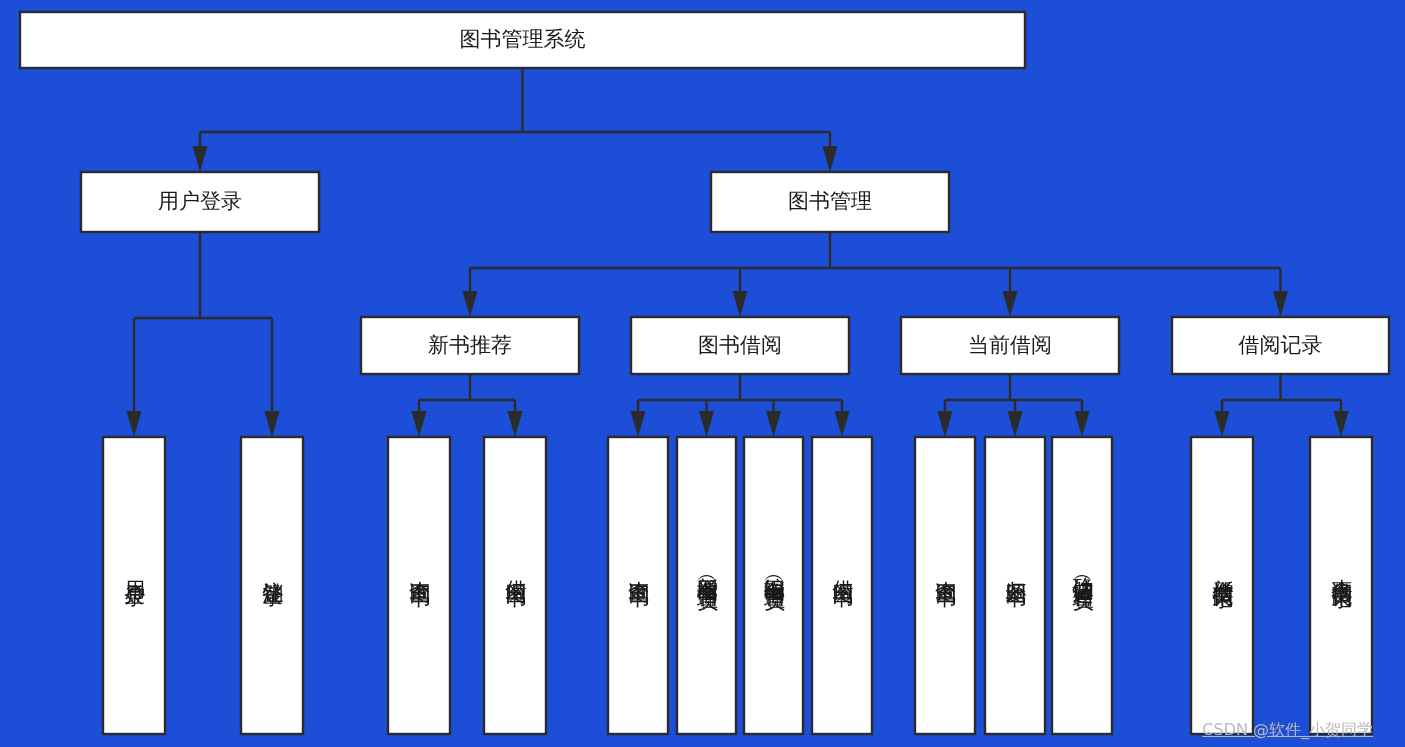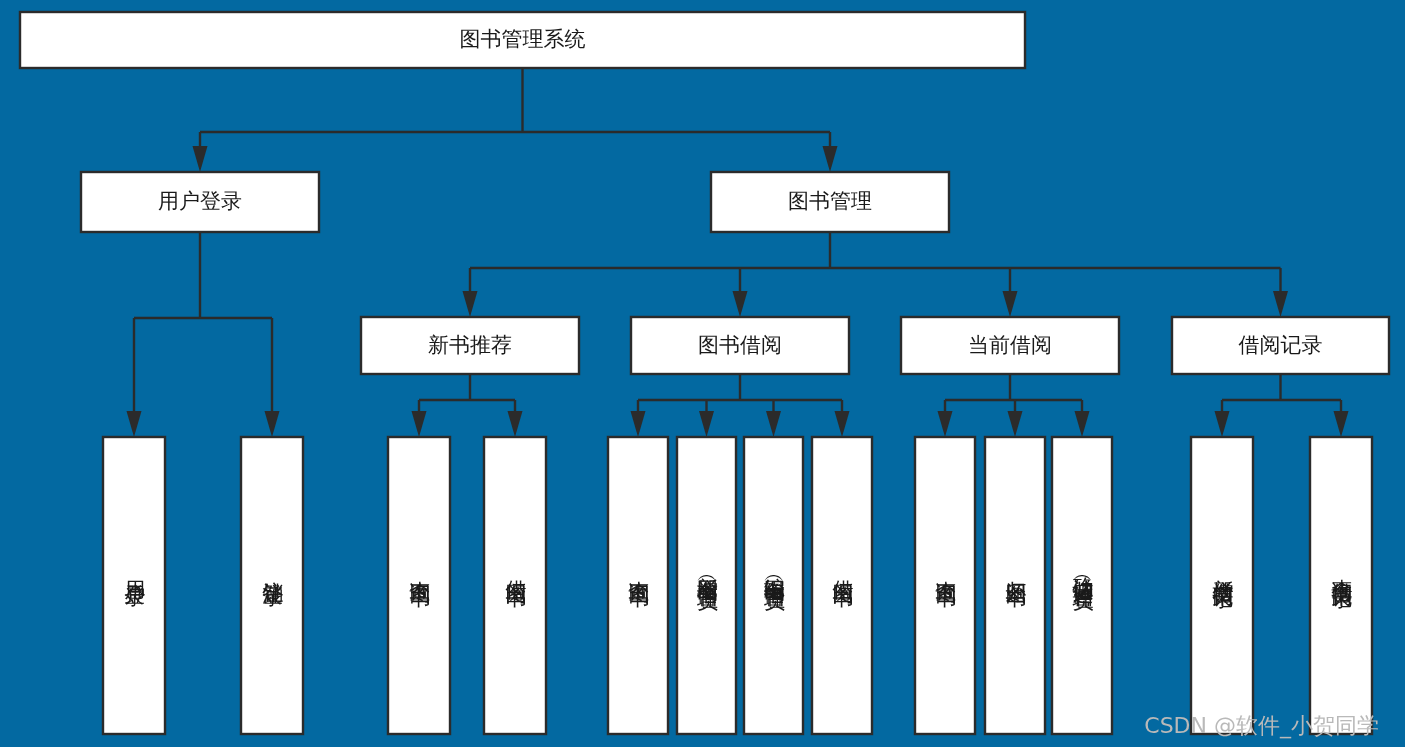--- a/index.html
+++ b/index.html
@@ -8,21 +8,21 @@
     padding: 0;
     background: #ffffff;
   }
   body {
     font-family: "DejaVu Sans", "Liberation Sans", sans-serif;
   }
   #diagram-root {
     position: relative;
     width: 1405px;
     height: 747px;
-    background: #0369a1;
+    background: #1d4ed8;
     overflow: hidden;
   }
   svg.diagram-canvas {
     position: absolute;
     left: 0;
     top: 0;
     width: 1405px;
     height: 747px;
     display: block;
   }
@@ -52,28 +52,29 @@
     fill: #1a1a1a;
     font-family: "DejaVu Sans", "Liberation Sans", sans-serif;
     font-size: 21px;
     text-anchor: middle;
     dominant-baseline: middle;
     writing-mode: vertical-rl;
     letter-spacing: 2px;
   }
   .watermark {
     position: absolute;
-    right: 26px;
+    right: 32px;
     bottom: 6px;
     color: #b9b9b9;
-    font-size: 22px;
+    font-size: 16px;
     font-family: "DejaVu Sans", "Liberation Sans", sans-serif;
     white-space: nowrap;
     user-select: none;
     pointer-events: none;
+    text-decoration: underline;
   }
 </style>
 </head>
 <body>
 
 <div id="diagram-root">
   <svg class="diagram-canvas" id="diagram-canvas" viewBox="0 0 1405 747" xmlns="http://www.w3.org/2000/svg">
     <g id="edge-layer">
         <g>
           <line x1="522.5" y1="68" x2="522.5" y2="132" class="connector"></line>

